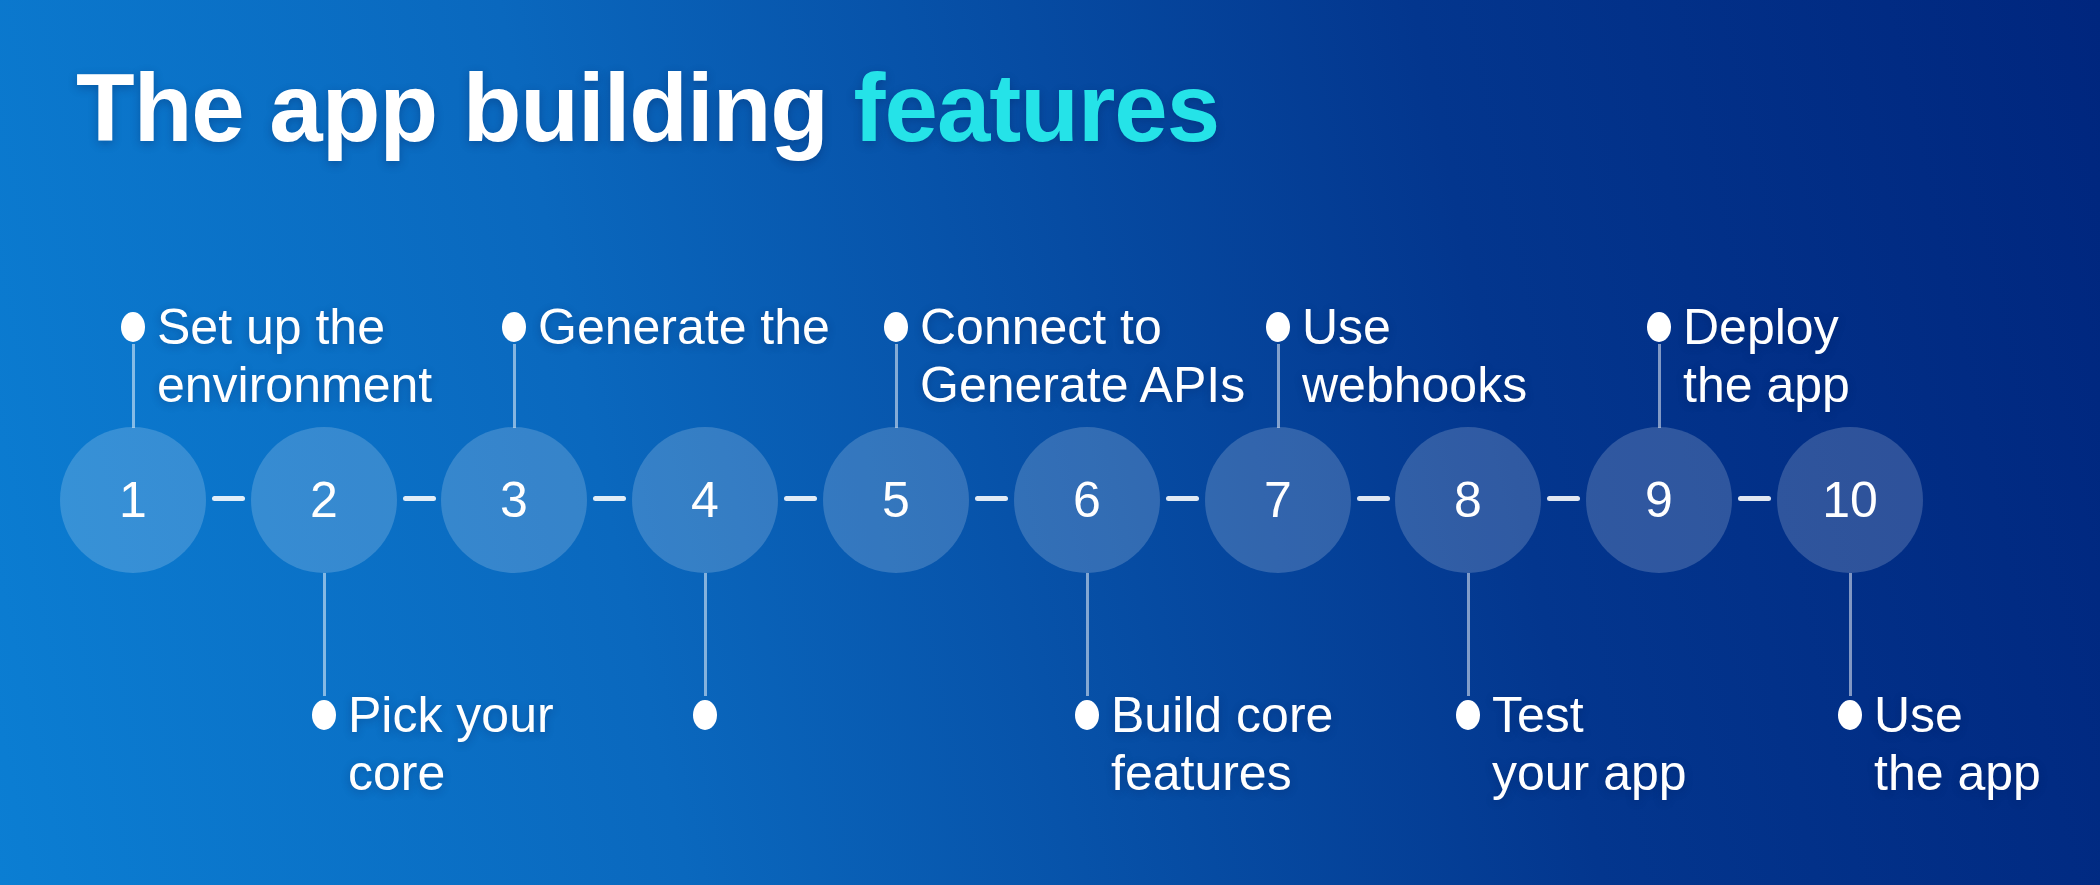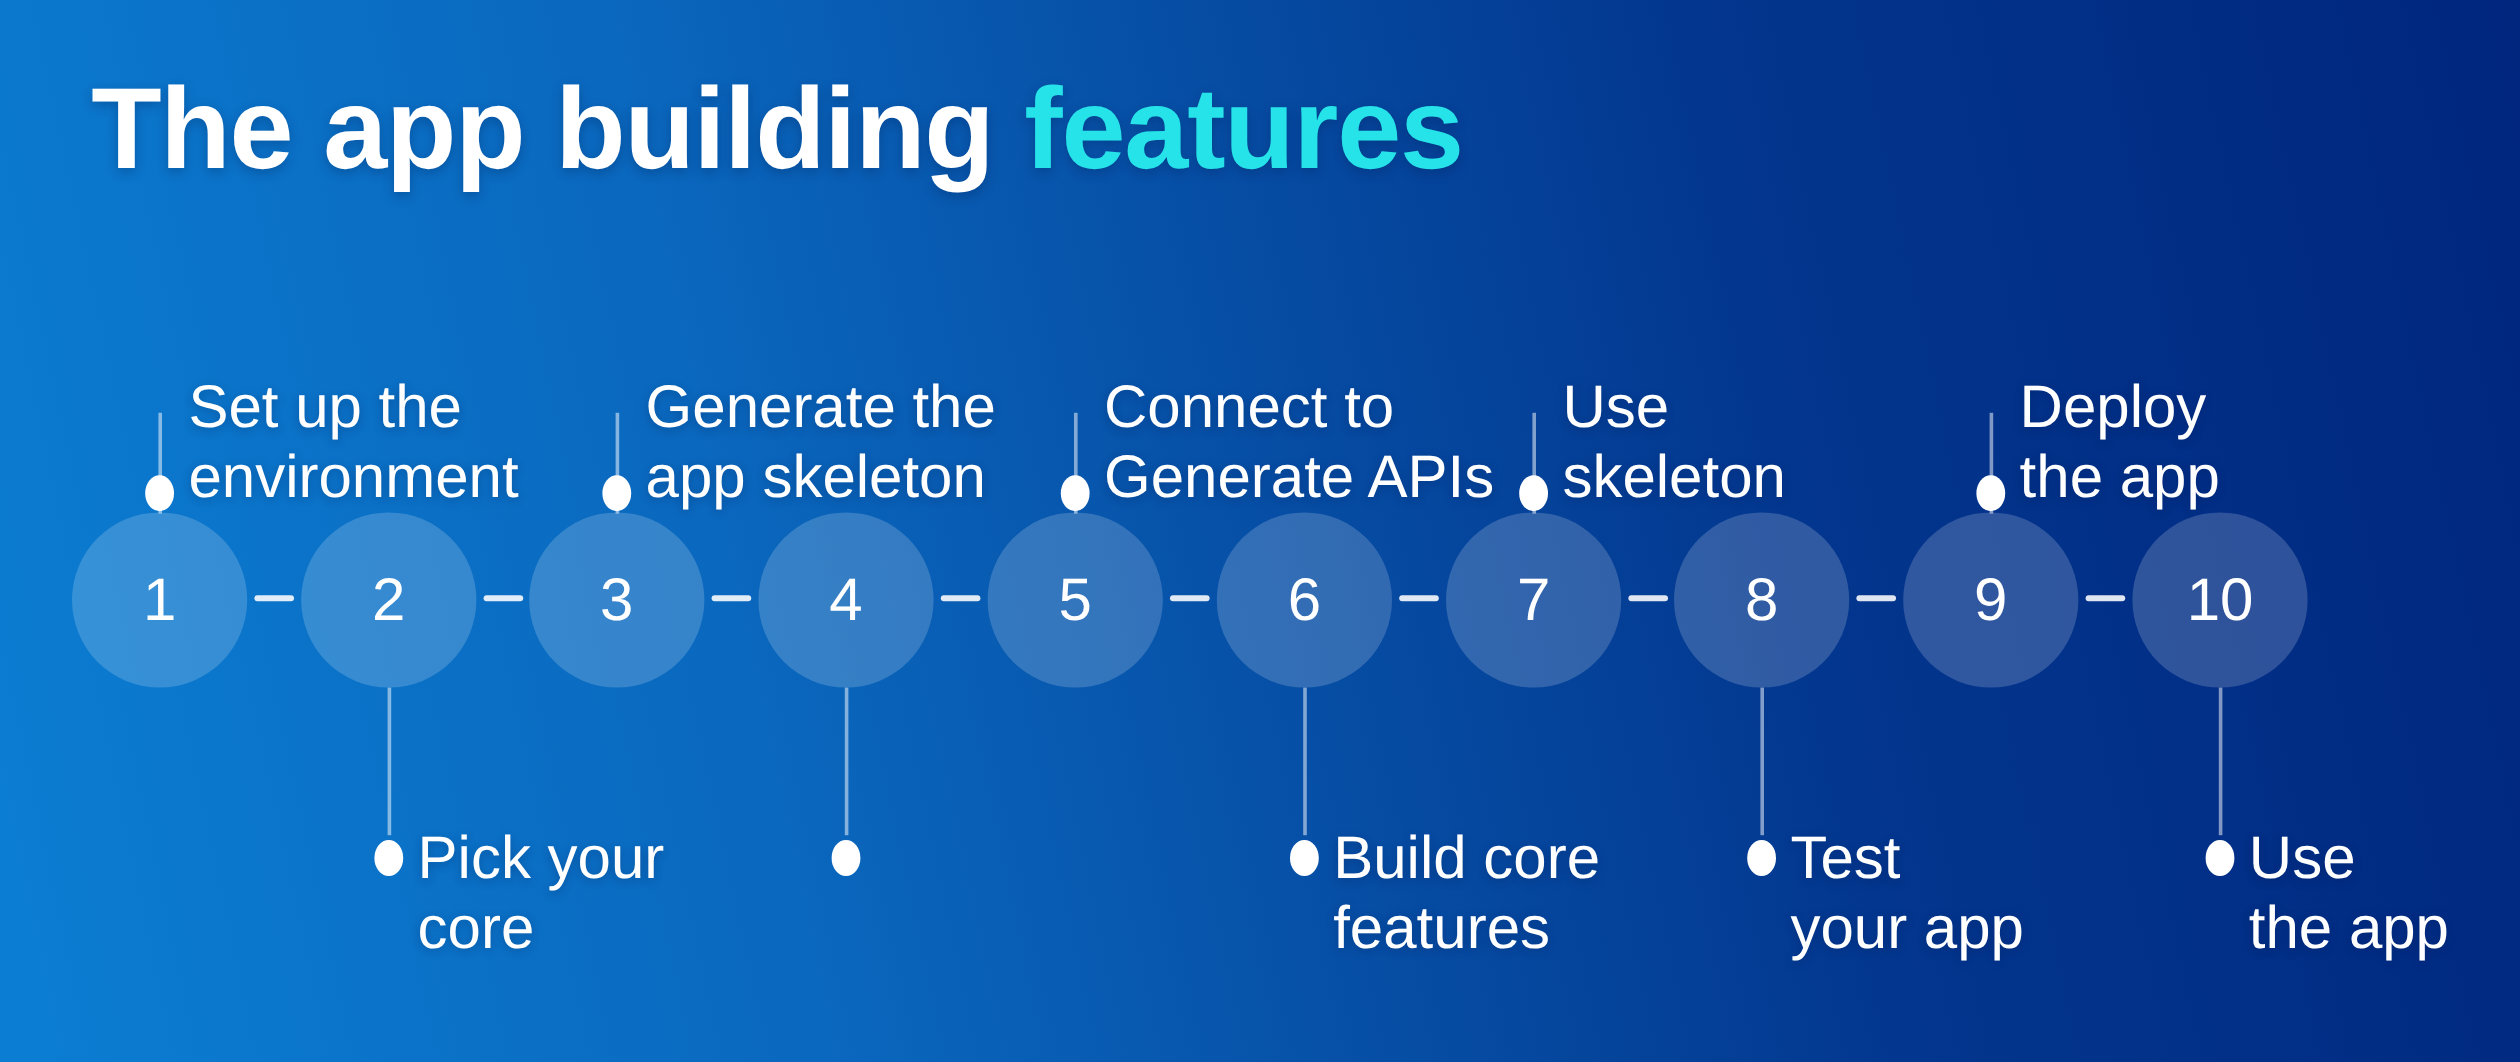--- a/index.html
+++ b/index.html
@@ -44,21 +44,21 @@
   .vline{
     position:absolute;left:calc(var(--cx) - 1.5px);
     width:3px;background:var(--line-color,rgba(255,255,255,0.5));
   }
   .step.top .vline{top:344px;height:84px;}
   .step.bottom .vline{top:573px;height:123px;}
   .label{
     position:absolute;left:calc(var(--cx) - 12px);
     display:flex;align-items:flex-start;
   }
-  .step.top .label{top:310px;align-items:flex-end;}
+  .step.top .label{top:298px;}
   .step.bottom .label{top:686px;}
   .dot{
     flex:0 0 auto;width:24px;height:30px;border-radius:50%;
     background:#ffffff;margin-top:14px;
   }
   .ltext{
     margin-left:12px;
     font-size:50px;line-height:58px;font-weight:500;
     color:#ffffff;white-space:nowrap;
     text-shadow:0 2px 8px rgba(0,25,80,0.30);
@@ -106,21 +106,20 @@
   <div class="step s3 top">
     <div class="vline"></div>
     <div class="circle">
         <span class="num">3</span>
       </div>
     <div class="dash"></div>
     <div class="label">
       <span class="dot"></span>
       <div class="ltext">
         <div>Generate the</div>
-        <div>app skeleton</div>
       </div>
     </div>
   </div>
 
   <div class="step s4 bottom">
     <div class="vline"></div>
     <div class="circle">
         <span class="num">4</span>
       </div>
     <div class="dash"></div>
@@ -162,21 +161,21 @@
   <div class="step s7 top">
     <div class="vline"></div>
     <div class="circle">
         <span class="num">7</span>
       </div>
     <div class="dash"></div>
     <div class="label">
       <span class="dot"></span>
       <div class="ltext">
         <div>Use</div>
-        <div>skeleton</div>
+        <div>webhooks</div>
       </div>
     </div>
   </div>
 
   <div class="step s8 bottom">
     <div class="vline"></div>
     <div class="circle">
         <span class="num">8</span>
       </div>
     <div class="dash"></div>

